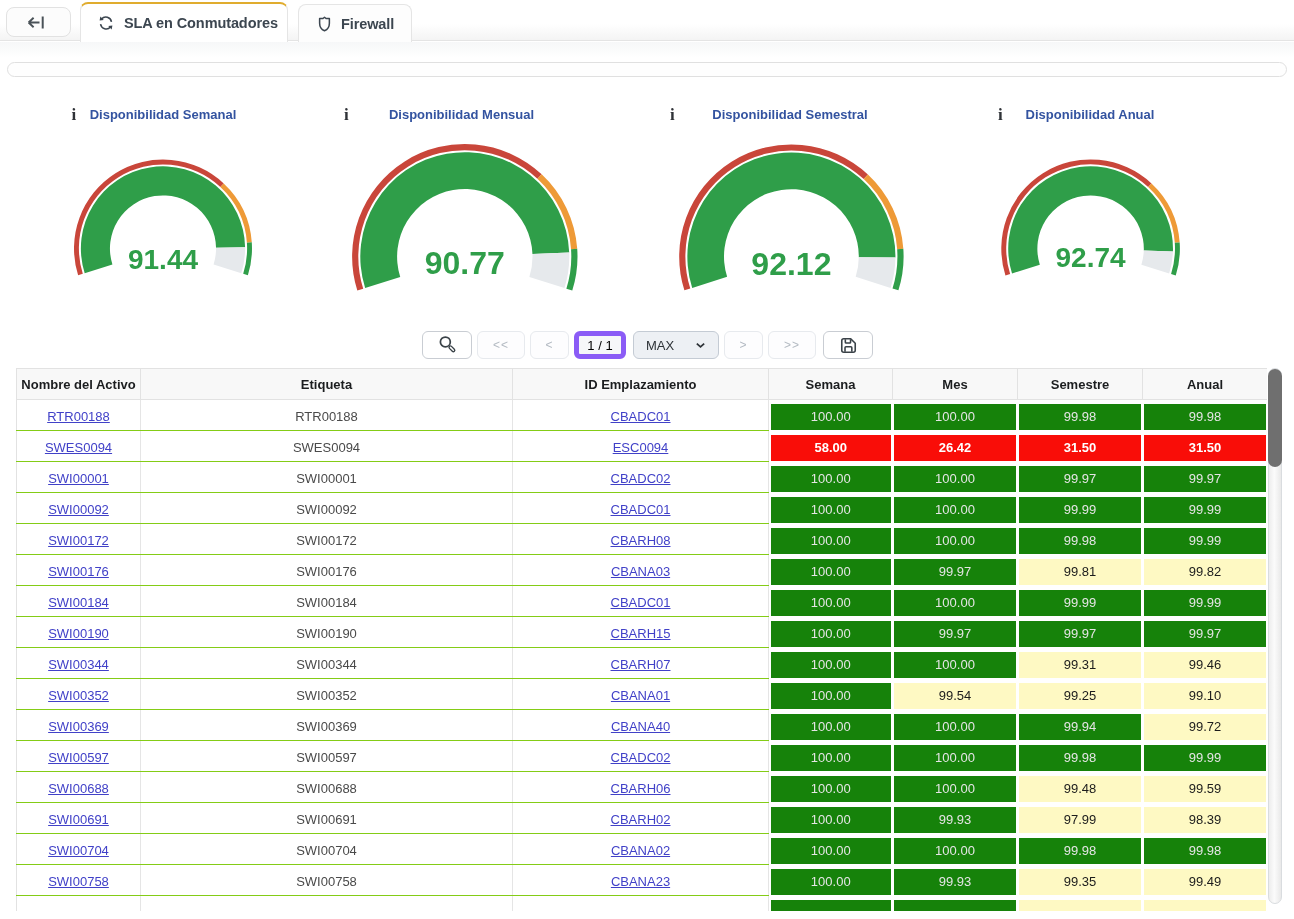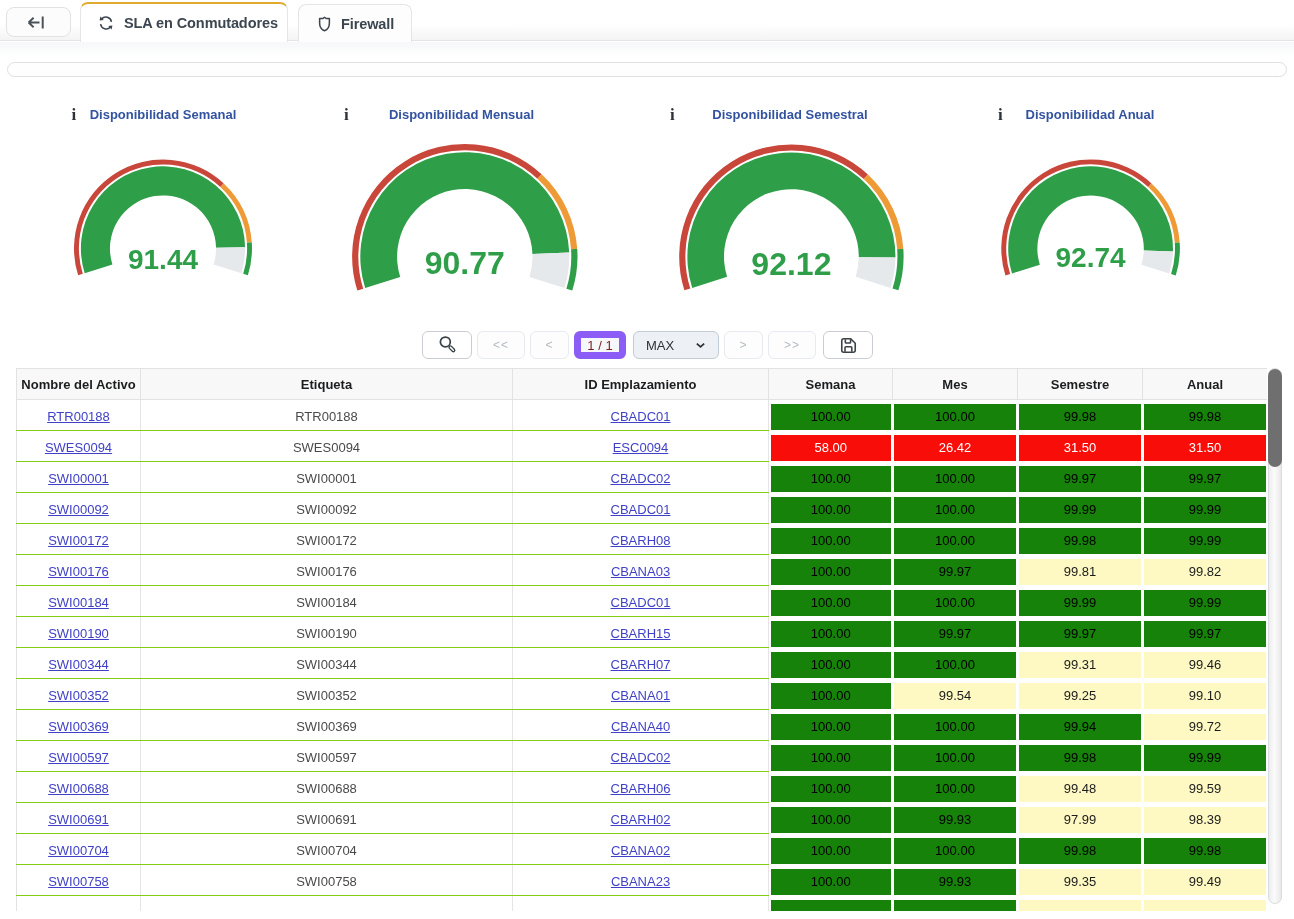--- a/index.html
+++ b/index.html
@@ -29,40 +29,40 @@
 .ginfo { position:absolute; top:105px; font-family:"Liberation Serif", serif;
   font-weight:bold; font-size:17px; color:#2f3237; }
 .gtitle { position:absolute; top:107px; transform:translateX(-50%);
   font-weight:bold; font-size:13px; color:#3353a0; white-space:nowrap; }
 
 .toolbar { position:absolute; left:422px; top:331px; height:28px; display:flex; }
 .tbtn { height:28px; border-radius:6px; display:flex; align-items:center;
   justify-content:center; font-size:13px; margin-right:5px; }
 .tbtn.icon { background:#fff; border:1px solid #c9cdd3; }
 .tbtn.dis { background:#fdfdfe; border:1px solid #e7eaee; color:#b3bac2; font-size:12px; letter-spacing:1px; }
-.tbtn.pg { background:#f6f7f9; border:7px solid #8b5cf6; color:#7f1d1d; }
+.tbtn.pg { background:#f6f7f9; border:5px solid #8b5cf6; color:#000000; }
 .tbtn.sel { background:#edf0f4; border:1px solid #c4cbd4; color:#2e3338; font-size:13px;
   justify-content:space-between; padding:8px 12px; }
 
 .tablewrap { position:absolute; left:16px; top:368px; width:1251px; height:543px; overflow:hidden; }
 table { border-collapse:collapse; table-layout:fixed; width:1251px; }
 col.w1 { width:124px; } col.w2 { width:372px; } col.w3 { width:256px; }
 col.w4 { width:124px; } col.w5 { width:125px; } col.w6 { width:125px; } col.w7 { width:125px; }
 th { height:31px; background:#f8f8f8; border:1px solid #e2e2e2; font-size:13px;
   color:#1b1d1f; font-weight:bold; text-align:center; }
 td { height:31px; text-align:center; font-size:13px; padding:0; }
 td.c1, td.c2, td.c3 { border-bottom:1px solid #84cc16; padding-top:3px; }
 td.c1 { border-left:1px solid #e2e2e2; border-right:1px solid #e5e5e5; }
 td.c2 { border-right:1px solid #e5e5e5; color:#4a4a4a; }
 td.c3 { border-right:1px solid #e5e5e5; }
 td a { color:#4141c8; text-decoration:underline; }
 td.num { vertical-align:bottom; }
 .blk { height:26px; line-height:26px; margin:0 1.5px 1px 1.5px; font-size:13px; }
-.blk.g { background:#16820a; color:#000000; }
-.blk.r { background:#f90d08; color:#ffffff; font-weight:normal; }
+.blk.g { background:#16820a; color:#e5e5e5; }
+.blk.r { background:#f90d08; color:#ffffff; font-weight:bold; }
 .blk.o { background:#fef9c3; color:#1c1c1c; }
 
 .sbtrack { position:absolute; left:1268px; top:368px; width:14px; height:536px;
   border:1px solid #d9dcdf; border-radius:7px;
   background:linear-gradient(to right,#ededed,#fbfbfb 45%,#e9e9e9); }
 .sbthumb { position:absolute; left:1268px; top:369px; width:14px; height:98px;
   background:#6f6f6f; border-radius:7px; }
 svg.overlay { position:absolute; left:0; top:0; pointer-events:none; }
 </style>
 </head>

